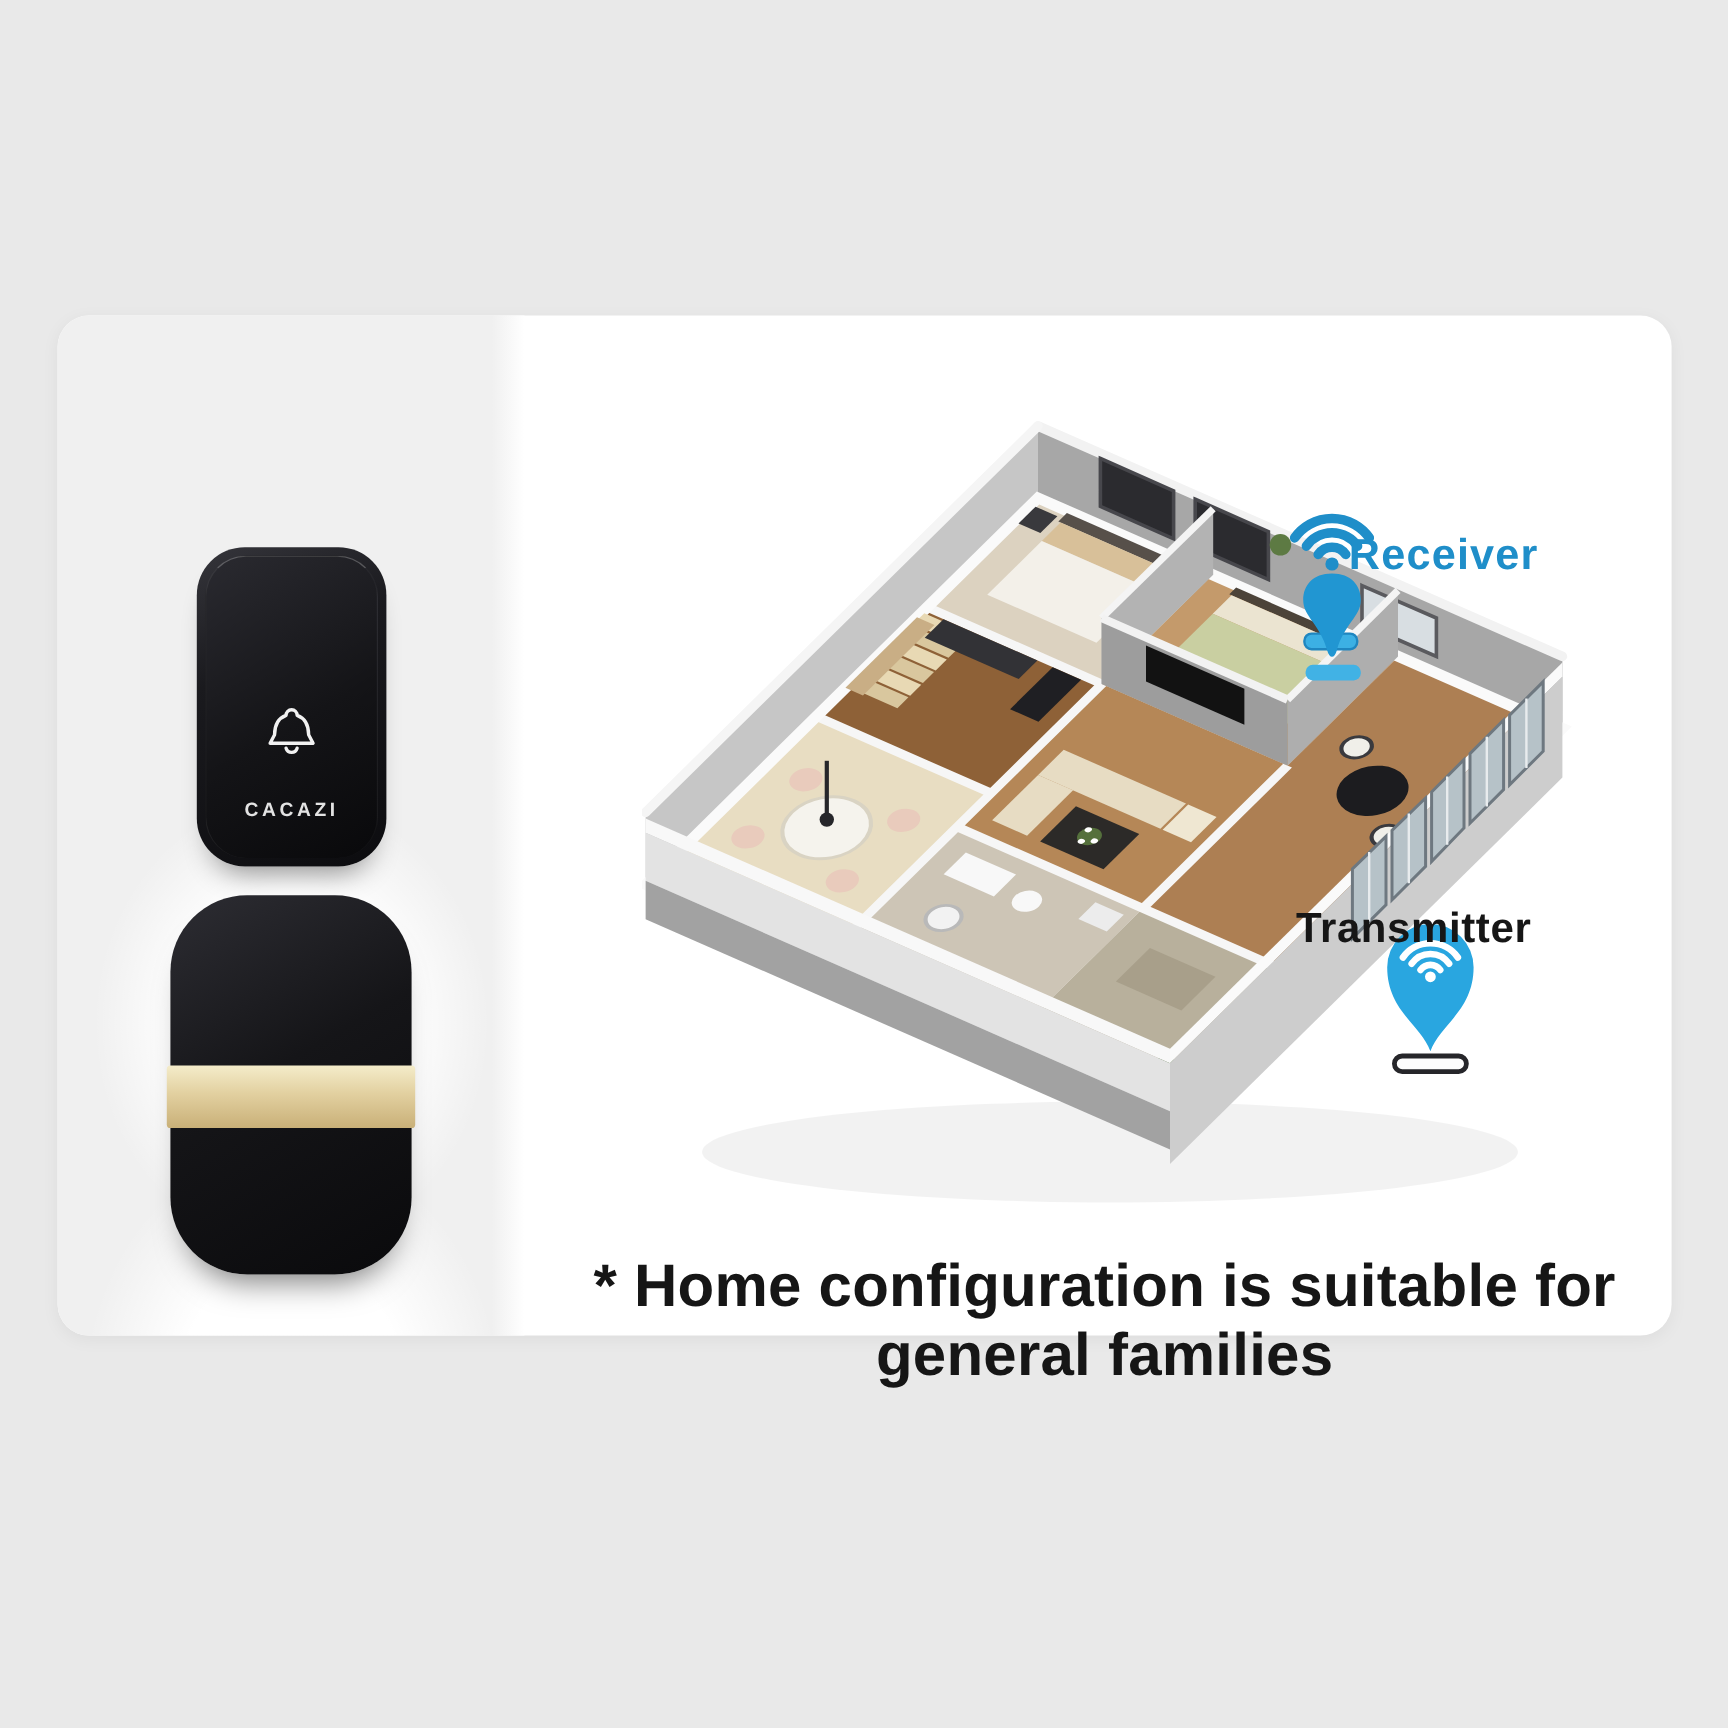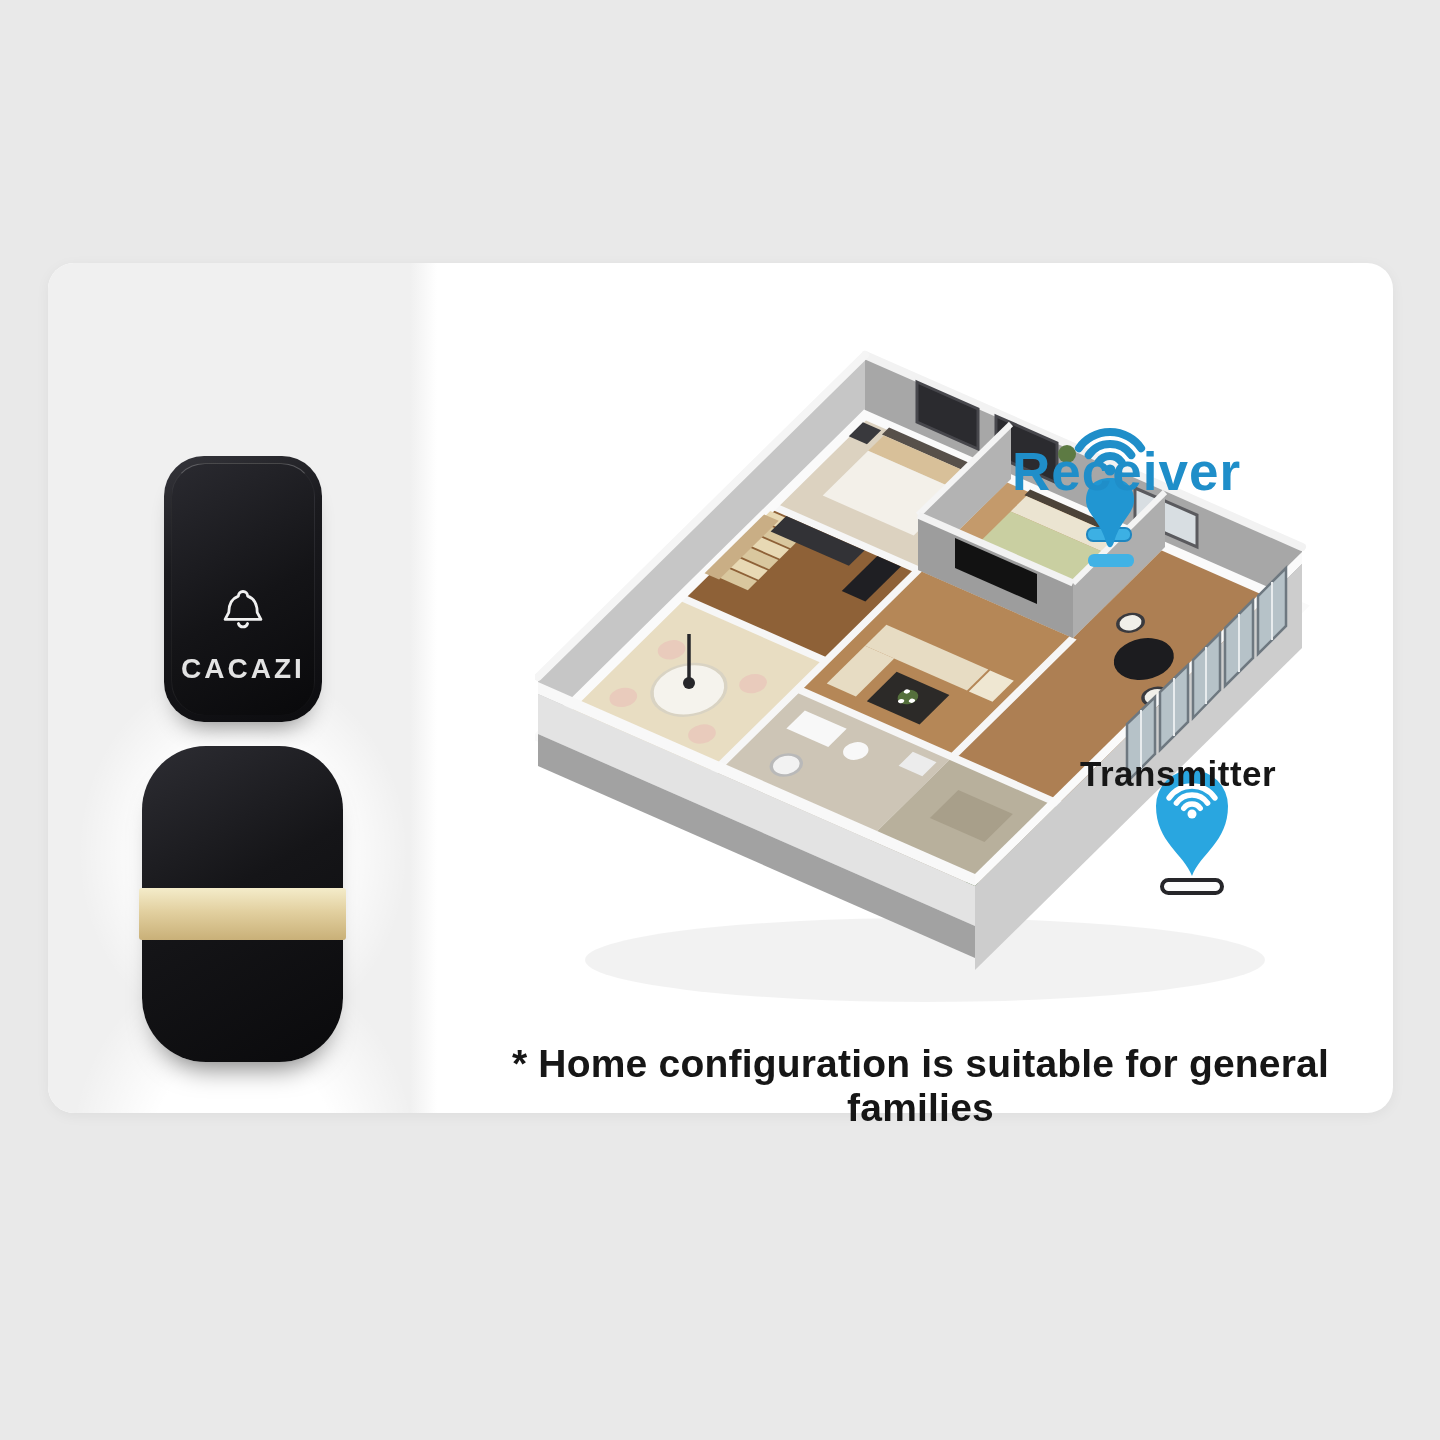--- a/index.html
+++ b/index.html
@@ -34,21 +34,21 @@
   .doorbell-face{
     position:absolute;left:7px;top:7px;right:7px;bottom:7px;border-radius:34px;
     background:linear-gradient(150deg,#2a2a30 0%,#141417 55%,#09090b 100%);
     border-top:1px solid rgba(255,255,255,0.25);
     border-left:1px solid rgba(255,255,255,0.07);
     border-right:1px solid rgba(255,255,255,0.04);
   }
   .bell-wrap{position:absolute;left:50%;top:122px;transform:translateX(-50%);}
   .brand{
     position:absolute;left:0;right:0;bottom:30px;text-align:center;
-    color:#e3e3e3;font-size:28px;font-weight:700;letter-spacing:3px;
+    color:#e3e3e3;font-size:16px;font-weight:700;letter-spacing:3px;
   }
   
   .receiver{
     position:absolute;left:94px;top:483px;width:201px;height:316px;
     border-radius:64px;
     background:linear-gradient(150deg,#2d2d33 0%,#151518 45%,#0a0a0c 100%);
     box-shadow:0 20px 26px -14px rgba(0,0,0,0.5);
   }
   .gold-band{
     position:absolute;left:-3px;right:-3px;top:142px;height:52px;
@@ -57,26 +57,26 @@
   }
 
   .right-panel{position:absolute;left:389px;top:0;width:956px;height:850px;border-radius:0 26px 26px 0;}
 
   .floorplan{position:absolute;left:535px;top:330px;width:780px;height:690px;}
 
   .pin-icon{position:absolute;z-index:2;}
   .receiver-pin{left:1056px;top:414px;}
   .transmitter-pin{left:1146px;top:762px;}
   .map-label{position:absolute;z-index:3;font-weight:700;white-space:nowrap;}
-  .receiver-text{left:1012px;top:441px;font-size:53px;color:var(--c-accent-blue,#1f8ec9);letter-spacing:1px;}
+  .receiver-text{left:1124px;top:441px;font-size:36px;color:var(--c-accent-blue,#1f8ec9);letter-spacing:1px;}
   .transmitter-text{left:1080px;top:754px;font-size:35px;color:var(--c-text-dark,#161616);letter-spacing:0.5px;}
 
   .caption{
     position:absolute;left:458px;top:1042px;width:925px;z-index:3;
-    text-align:center;font-size:39px;font-weight:700;
+    text-align:center;font-size:50px;font-weight:700;
     color:var(--c-text-dark,#161616);letter-spacing:0.2px;
   }
 </style>
 </head>
 <body>
 
 <div class="card">
 
   <div class="left-panel">
     <div class="glow glow-1"></div>

